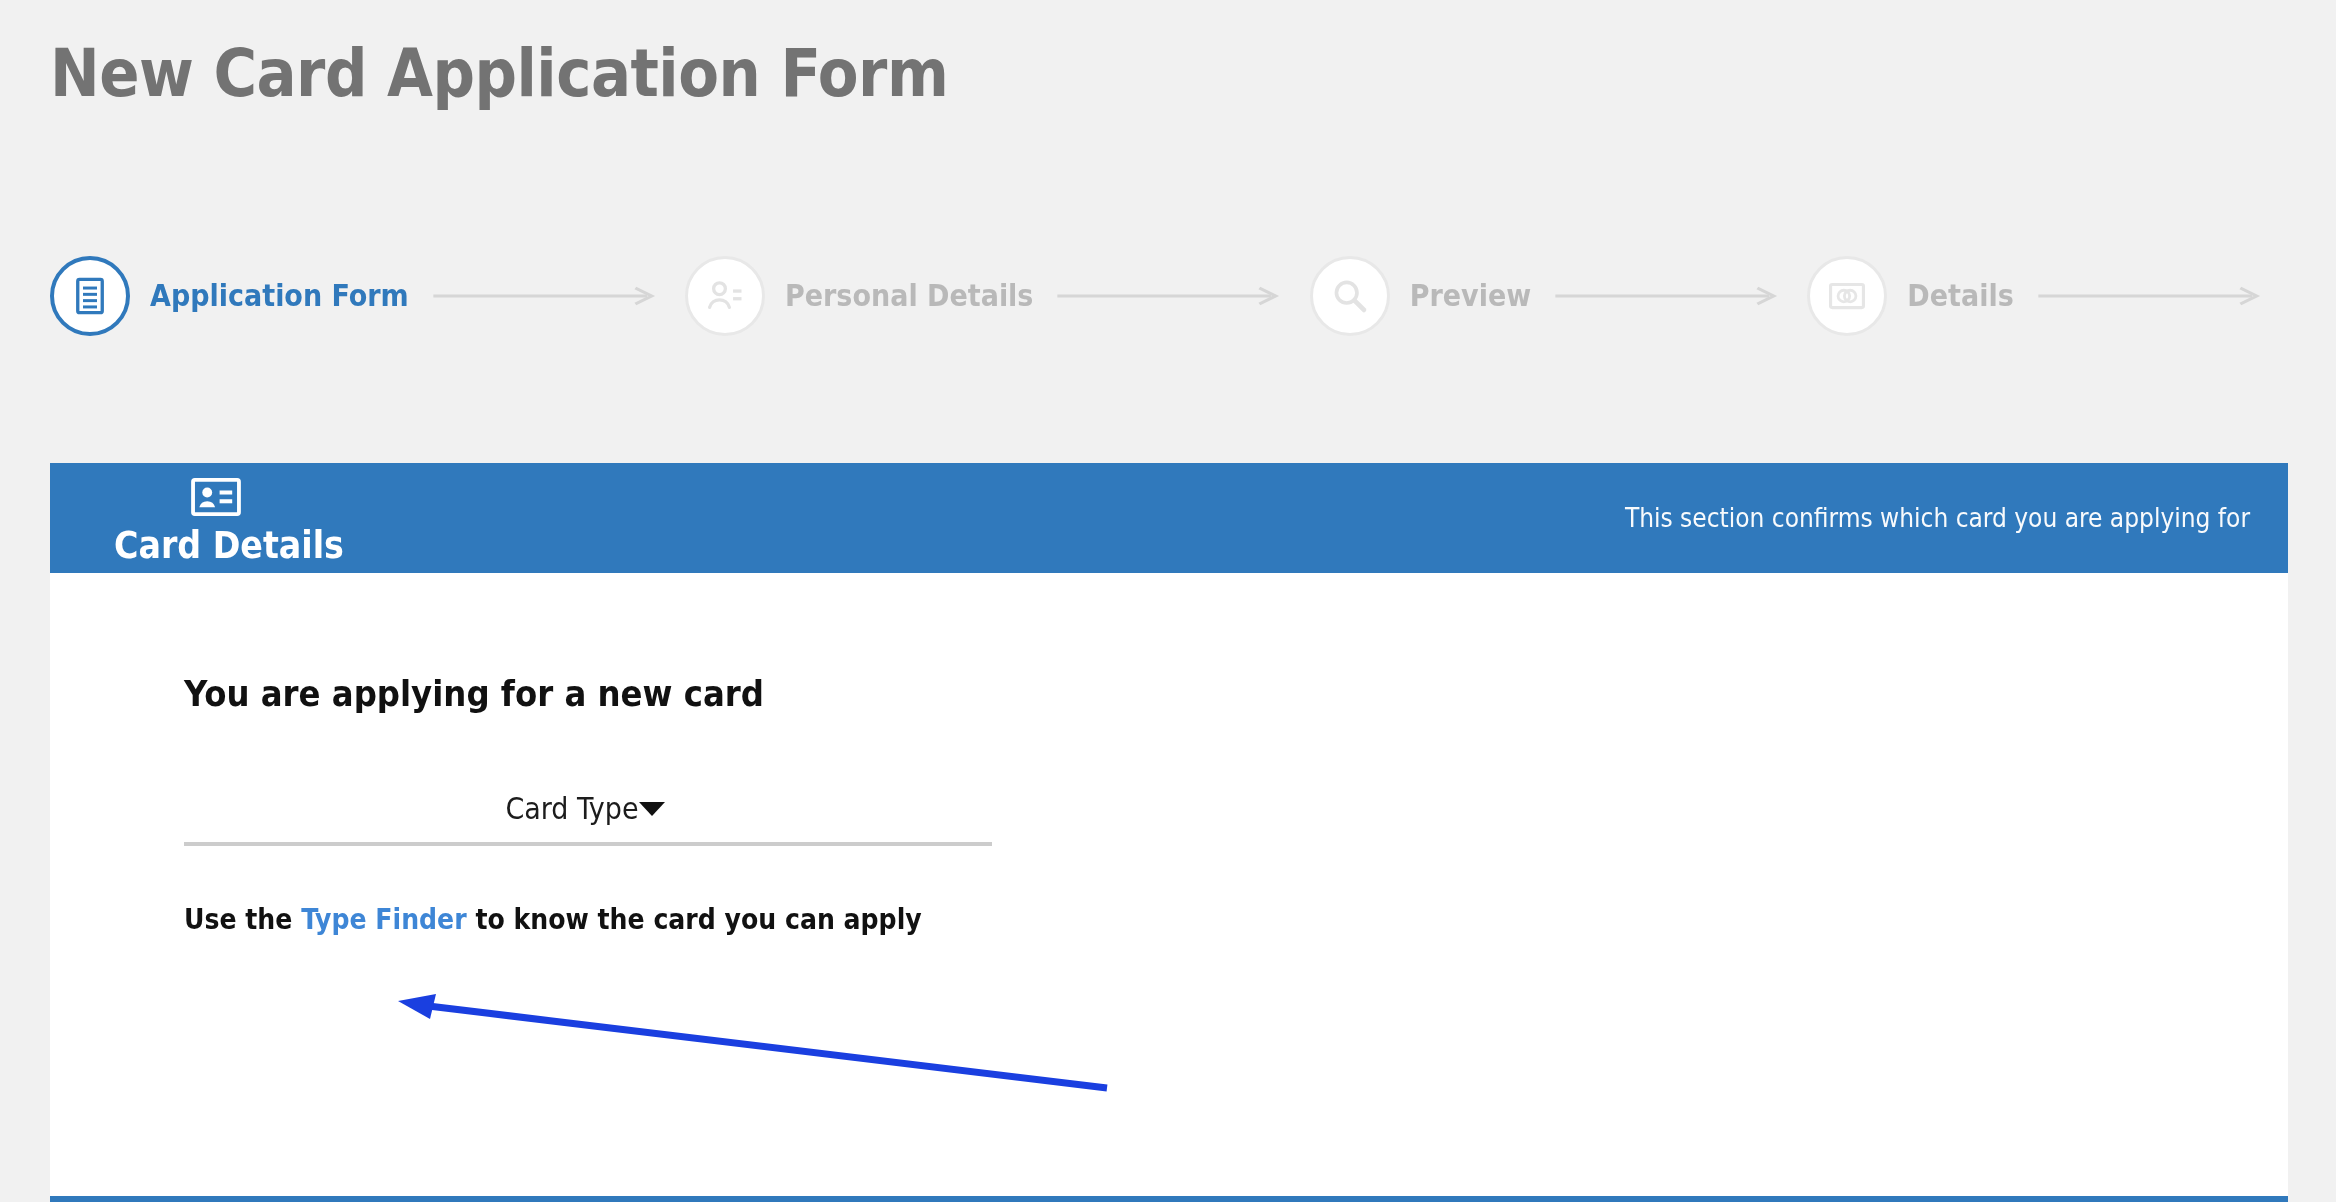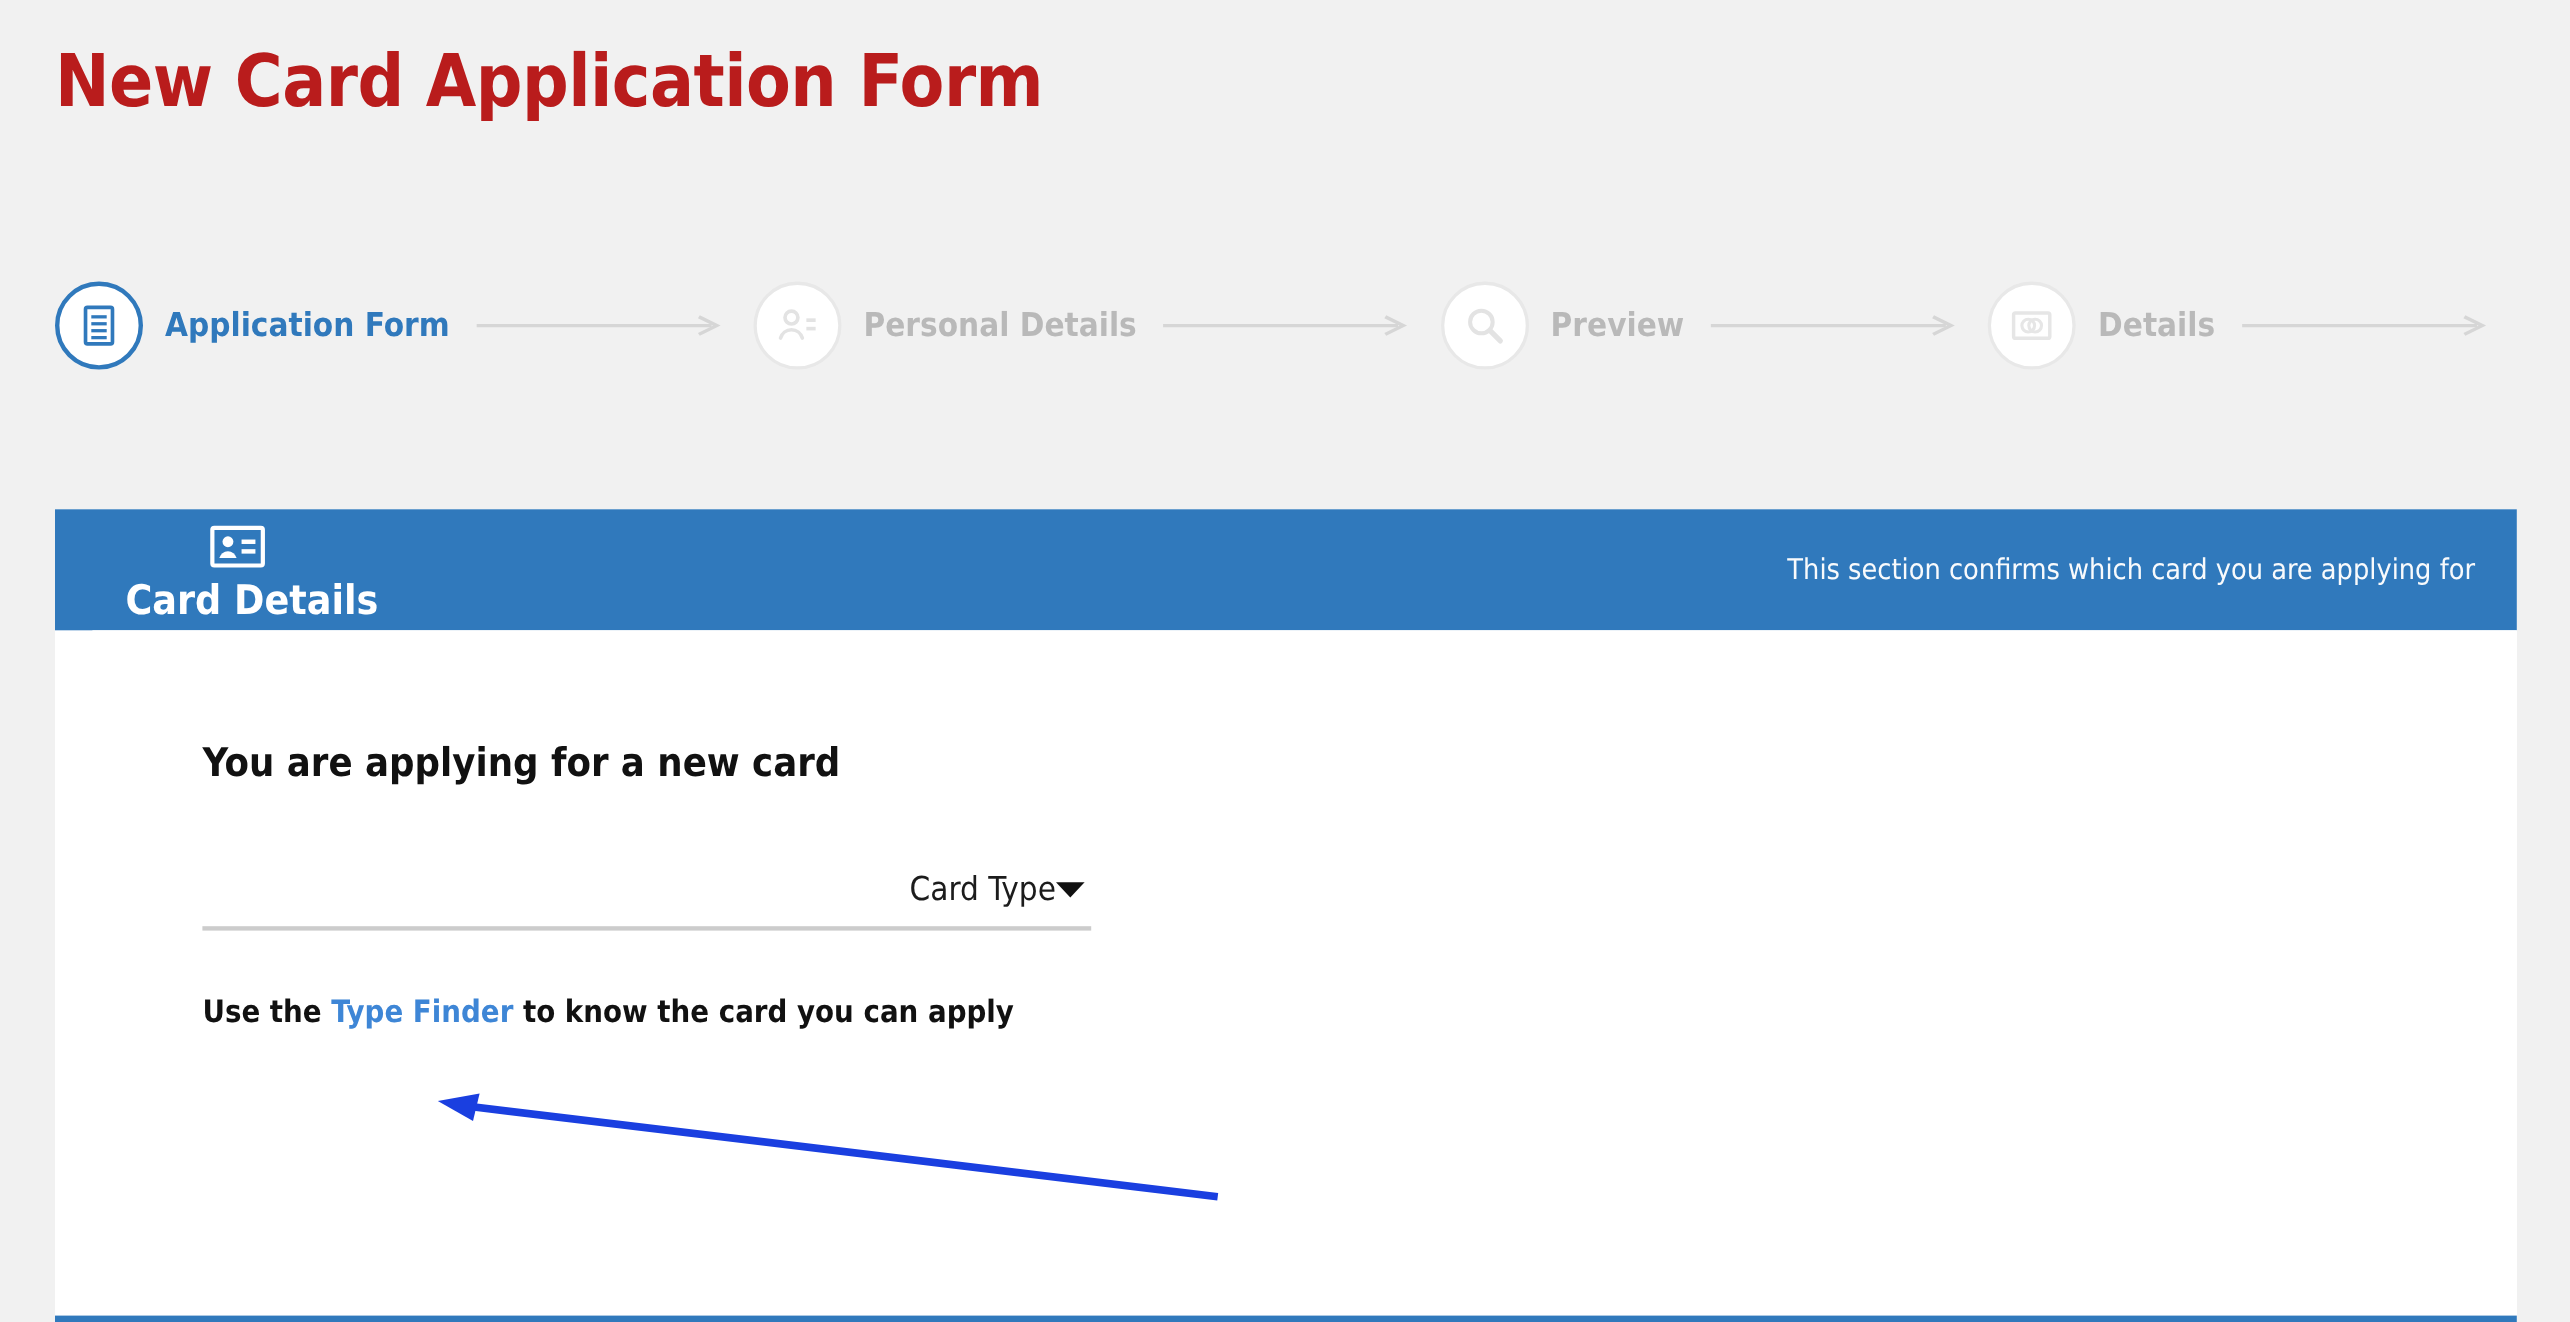--- a/index.html
+++ b/index.html
@@ -21,21 +21,21 @@
     background: #f1f1f1;
   }
 
   
   .page-title {
     position: absolute;
     left: 50px;
     top: 38px;
     font-size: 66px;
     font-weight: bold;
-    color: #b91c1c;
+    color: #737373;
     letter-spacing: -0.5px;
     line-height: 1.1;
     white-space: nowrap;
   }
 
   
   .stepper {
     position: absolute;
     left: 50px;
     top: 233px;
@@ -141,21 +141,21 @@
   }
   .select-wrap {
     position: absolute;
     left: 100px;
     top: 218px;
     width: 808px;
   }
   .select-row {
     display: flex;
     align-items: center;
-    justify-content: flex-end;
+    justify-content: center;
     padding-bottom: 16px;
   }
   .select-value {
     font-size: 30px;
     color: #1c1c1c;
     white-space: nowrap;
   }
   .caret {
     width: 0;
     height: 0;

